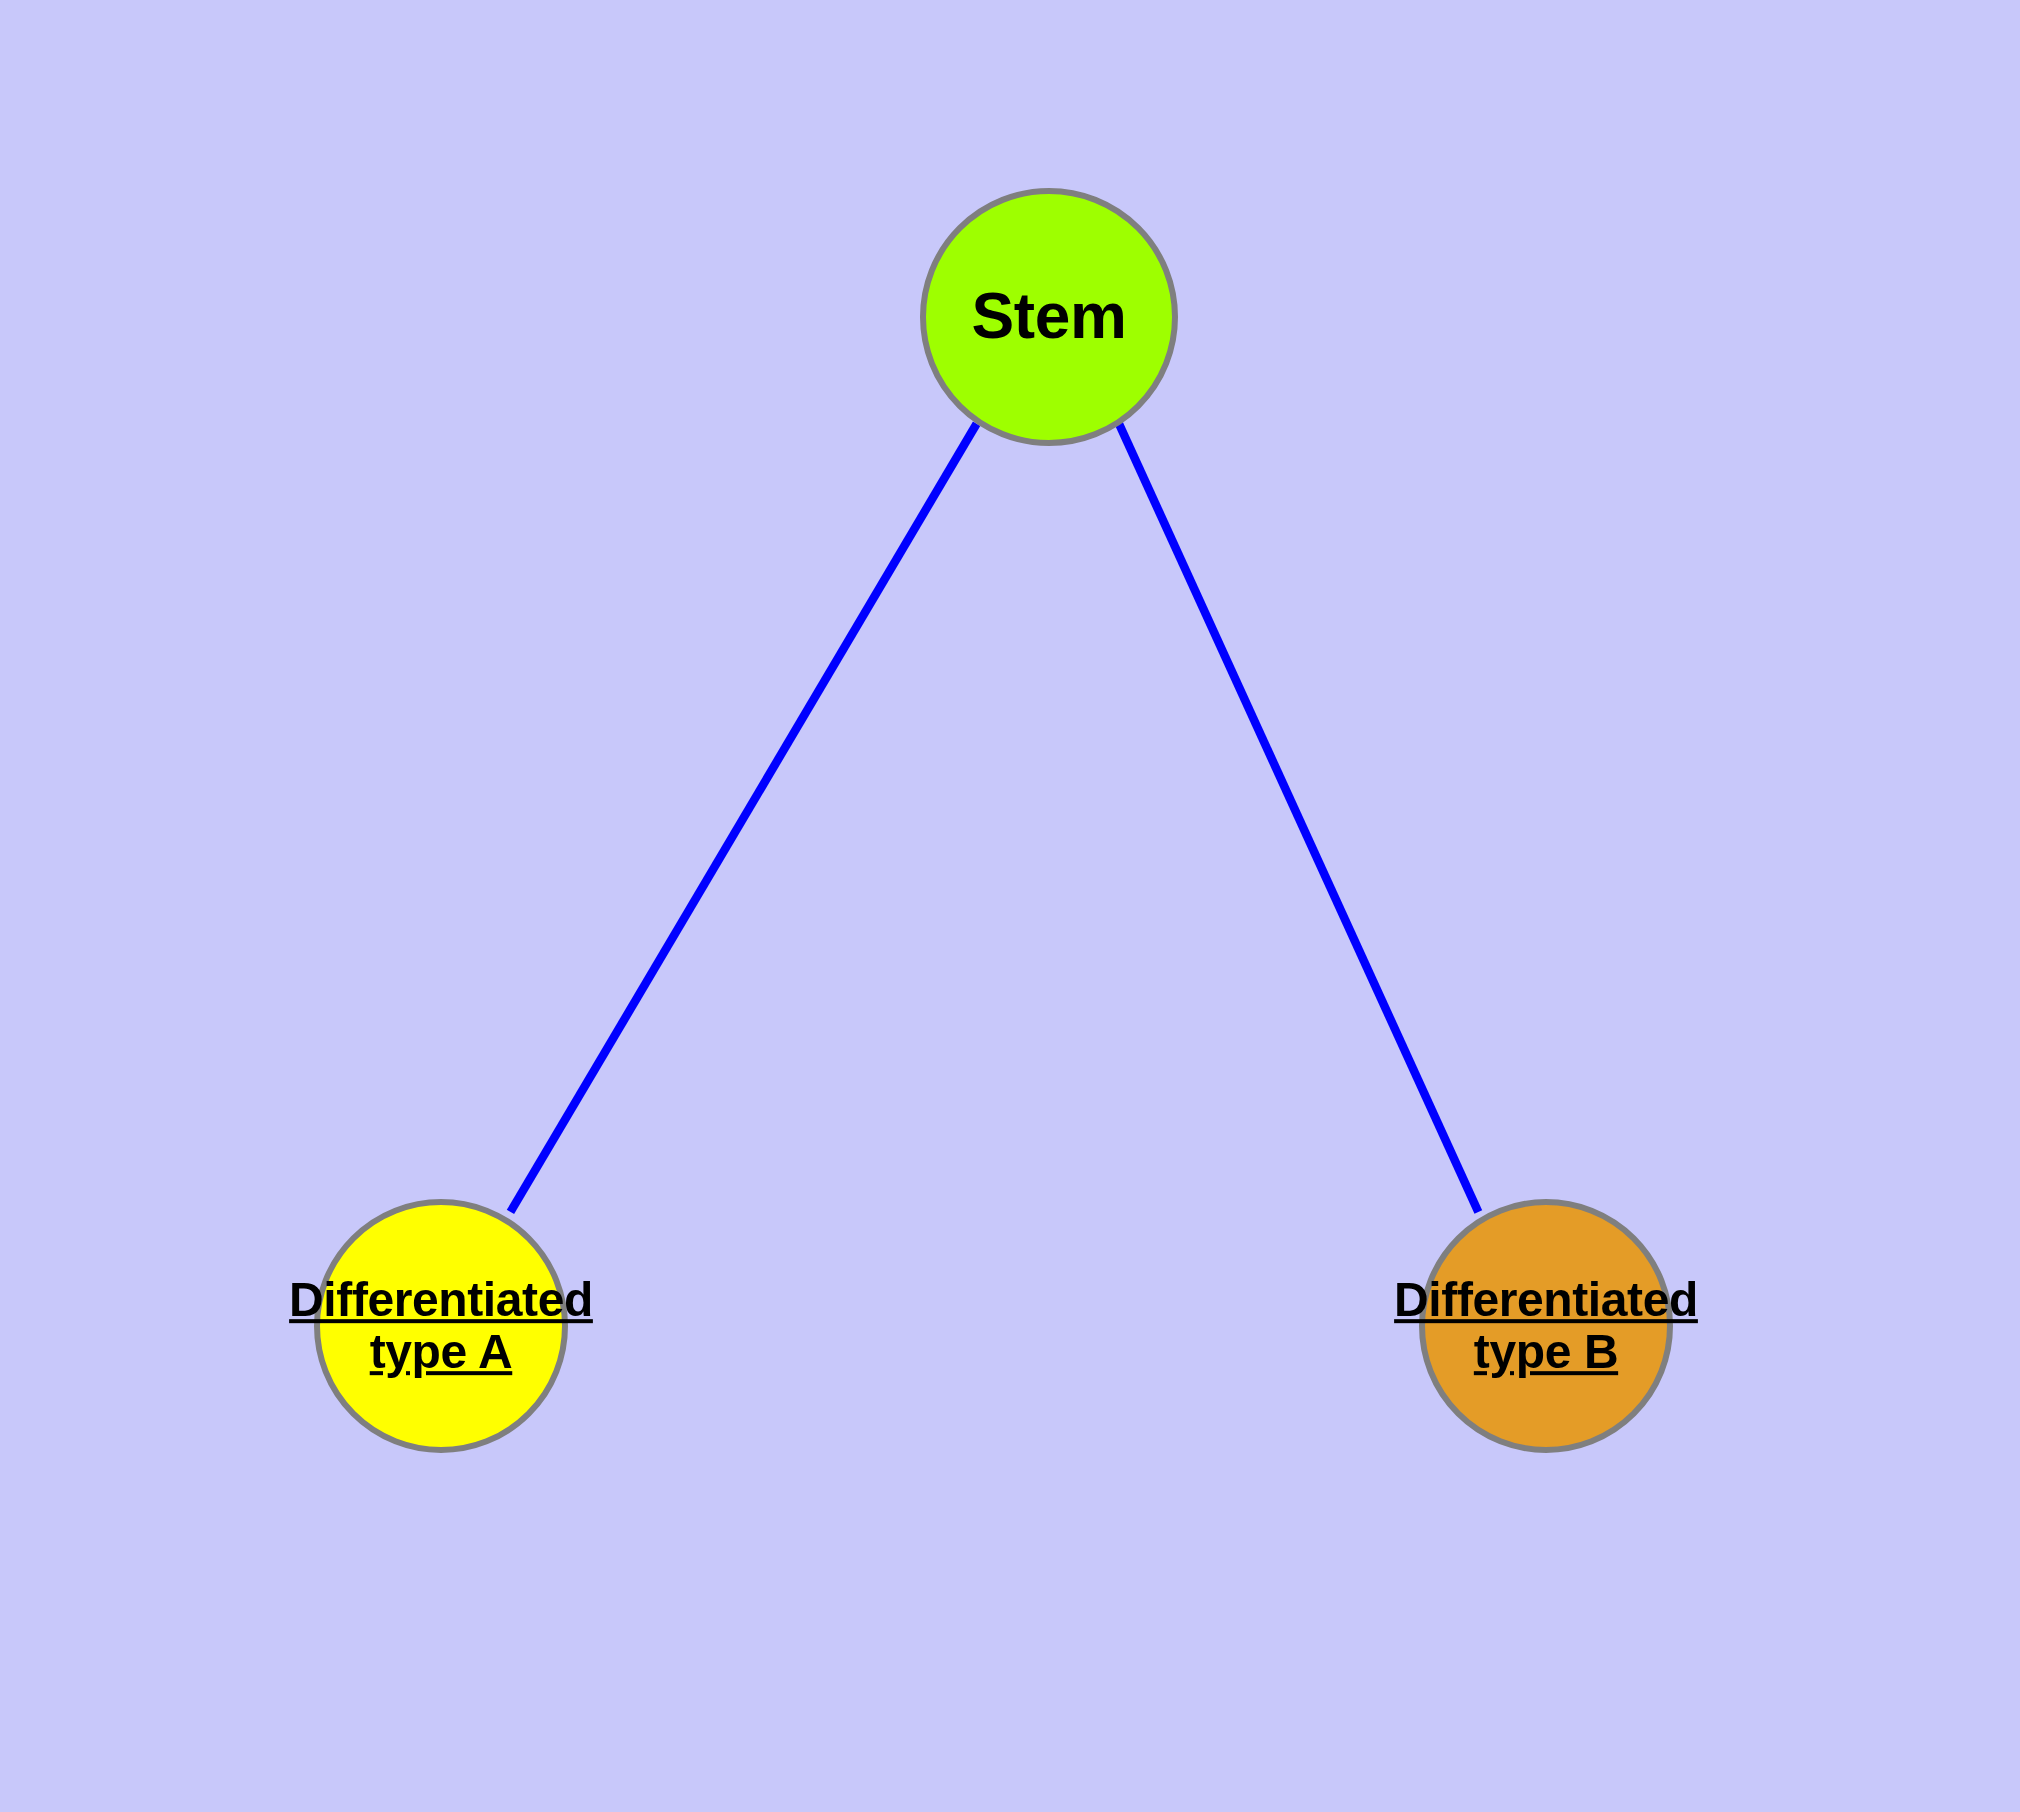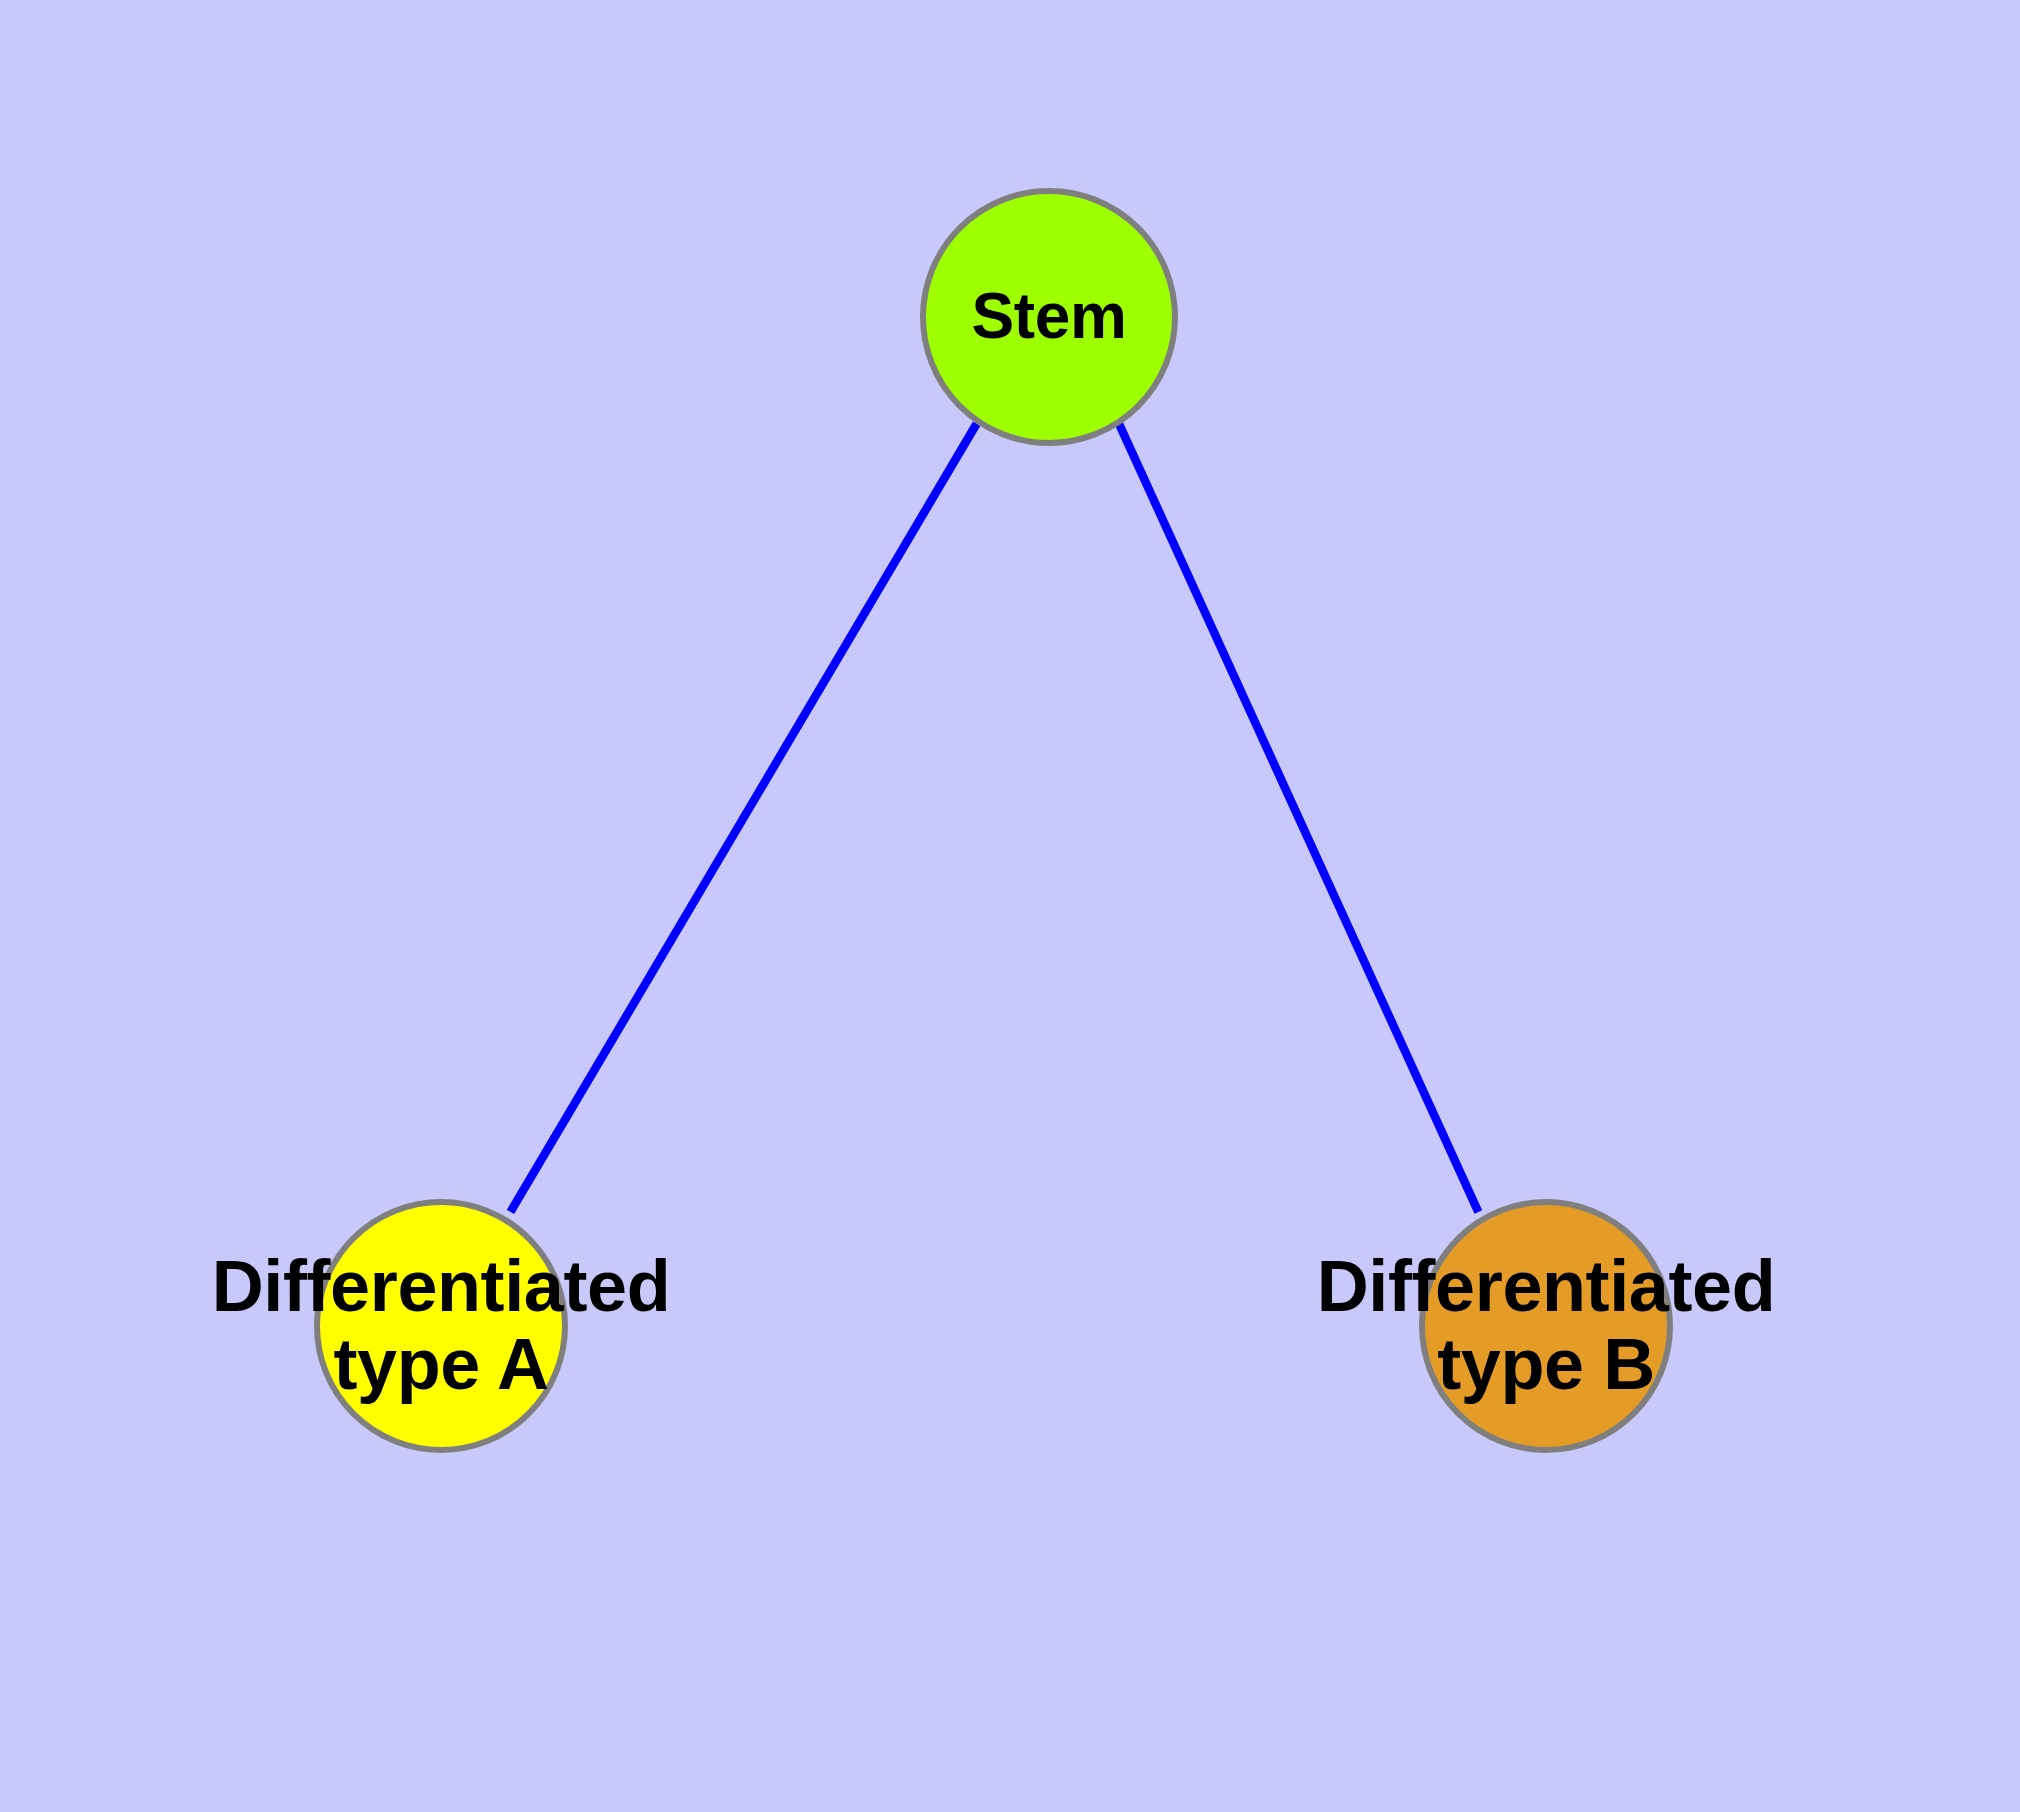--- a/index.html
+++ b/index.html
@@ -70,21 +70,22 @@
   #node-diff-b {
     left: 1419px;
     top: 1199px;
     width: 254px;
     height: 254px;
     background: #e49c27;
     border: 6px solid #7f7f7f;
   }
   #node-diff-a .node-label,
   #node-diff-b .node-label {
-    font-size: 72px;
+    font-size: 48px;
+    text-decoration: underline;
   }
 </style>
 </head>
 <body>
 
 <div id="graph-canvas">
 
   <svg class="edge-layer" viewBox="0 0 2384 2138">
     <line x1="1152" y1="500" x2="602" y2="1430" stroke="#0000ff" stroke-width="10" stroke-linecap="butt"></line>
     <line x1="1320" y1="500" x2="1744" y2="1430" stroke="#0000ff" stroke-width="10" stroke-linecap="butt"></line>

